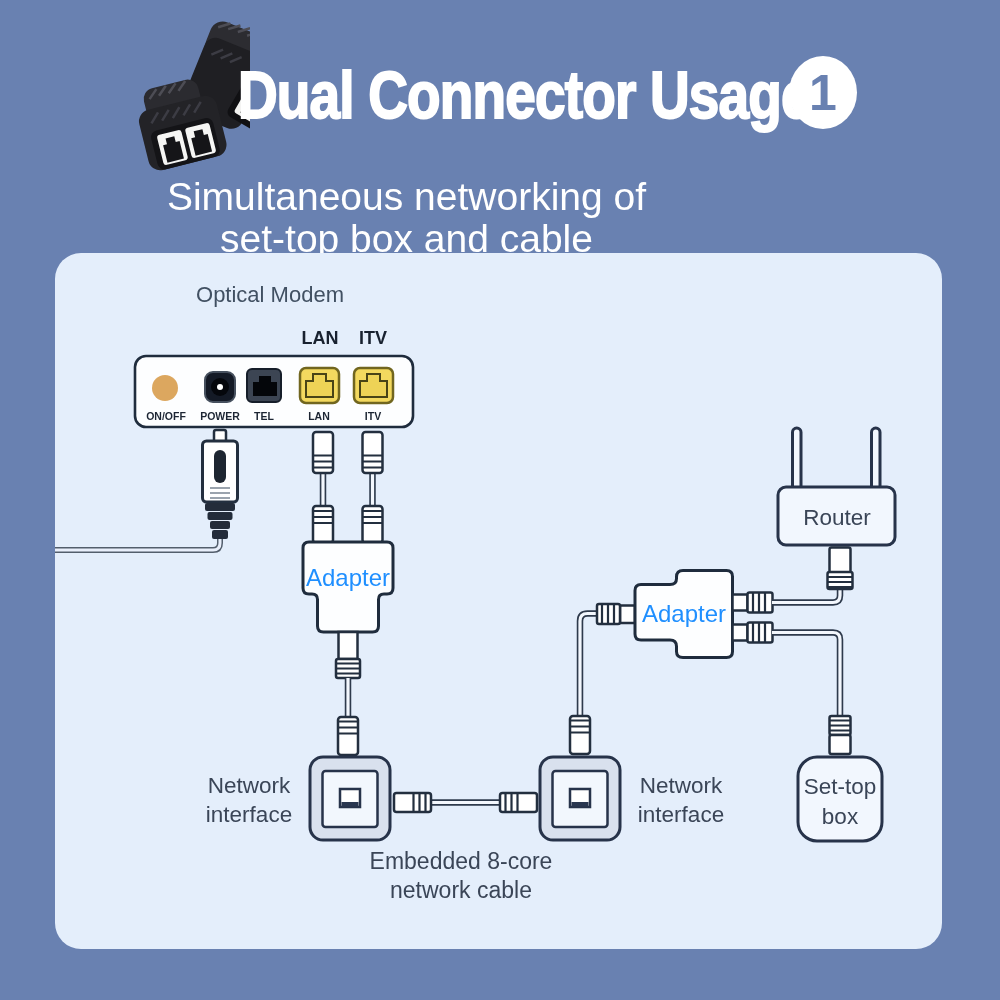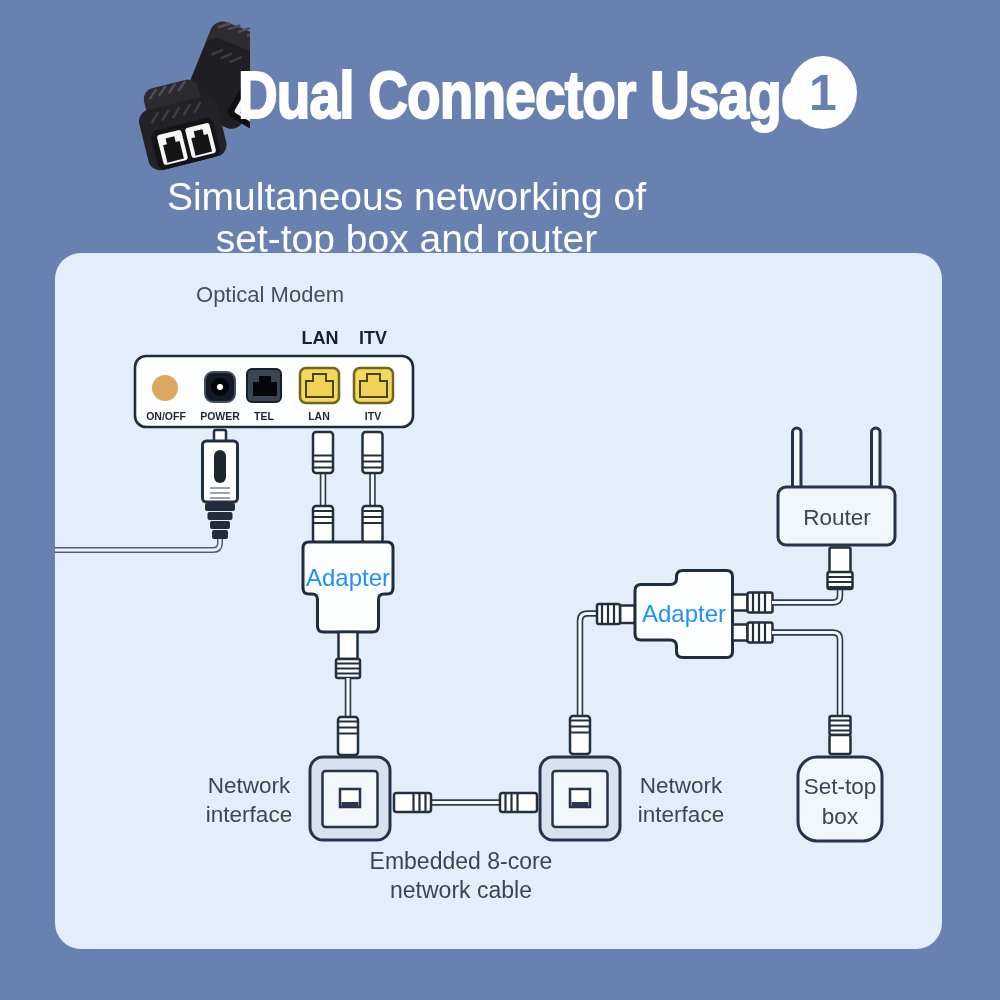--- a/index.html
+++ b/index.html
@@ -92,21 +92,21 @@
   </svg>
 
   <div class="title-wrap">
     <div class="title">Dual Connector Usage</div>
   </div>
   <div class="badge">
     <span>1</span>
   </div>
   <div class="subtitle">
     <div>Simultaneous networking of</div>
-    <div>set-top box and router</div>
+    <div>set-top box and cable</div>
   </div>
 
   <div class="panel"></div>
 
   <svg class="diagram" viewBox="0 0 1000 1000">
 
     <text class="lbl-modem" x="270" y="302" text-anchor="middle">Optical Modem</text>
 
     <text class="hdr-lbl" x="320" y="344" text-anchor="middle">LAN</text>
     <text class="hdr-lbl" x="373" y="344" text-anchor="middle">ITV</text>

